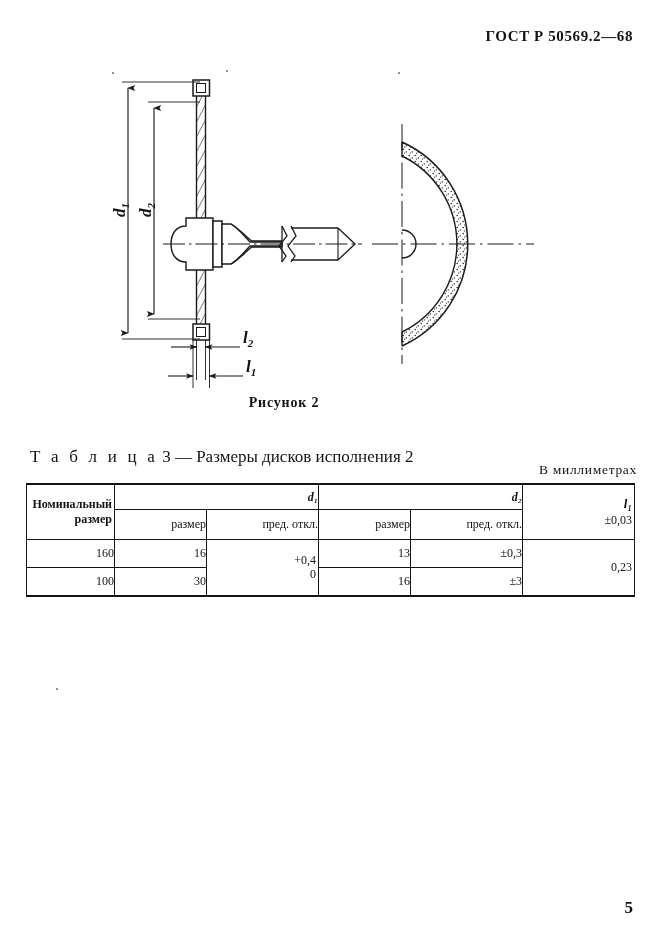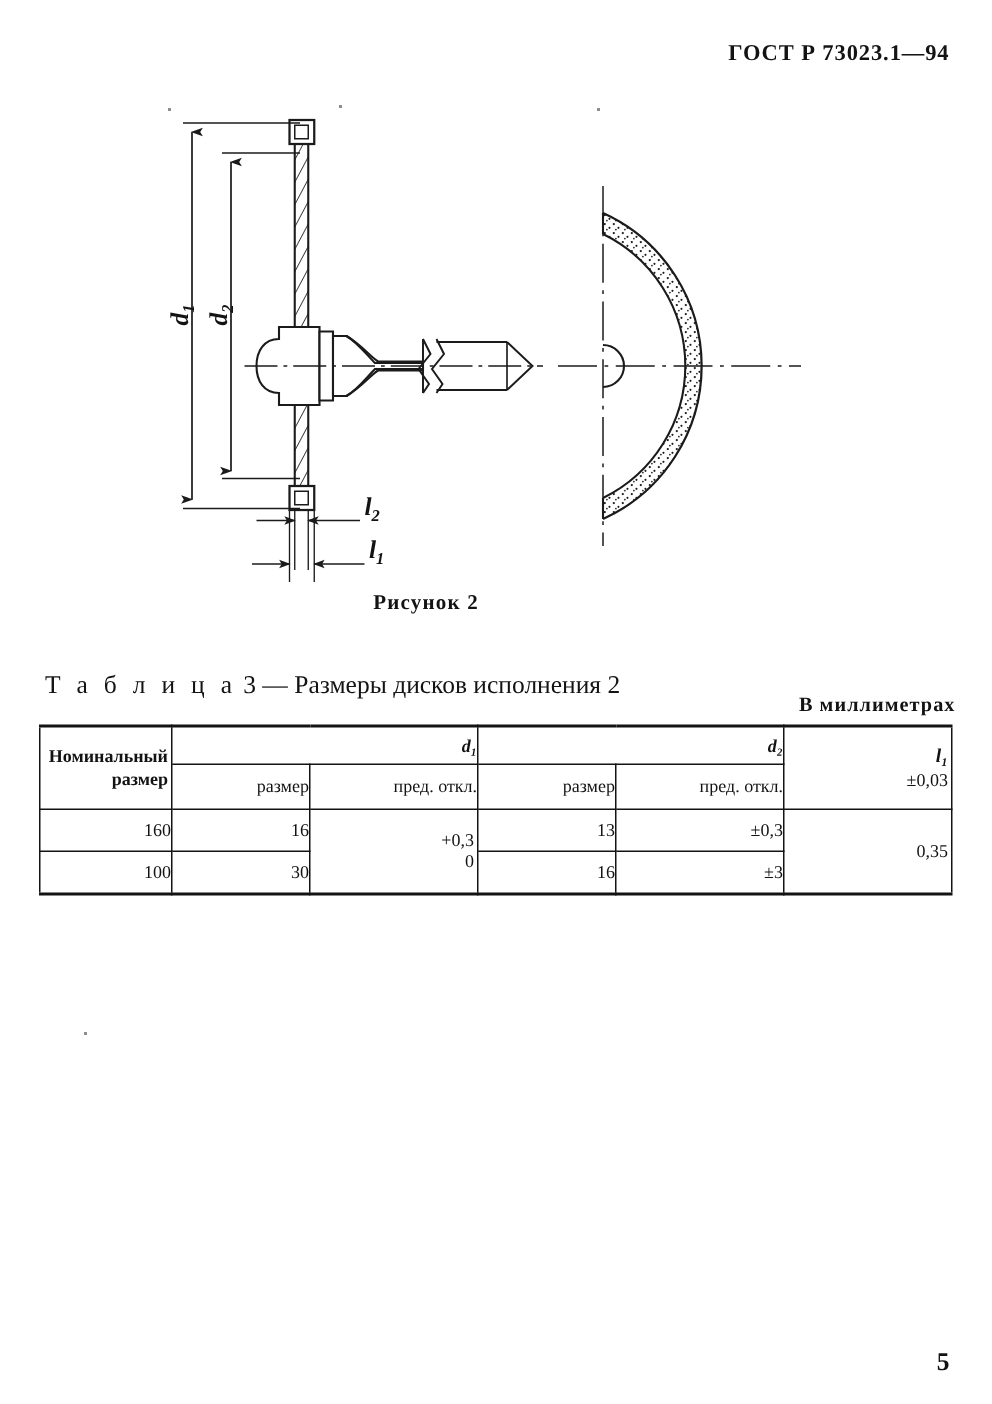--- a/index.html
+++ b/index.html
@@ -59,21 +59,21 @@
     white-space: nowrap;
   }
   .table-caption .sp {
     letter-spacing: 3.2px;
   }
   .units-note {
     position: absolute;
     top: 462px;
     right: 24px;
     font-size: 13.5px;
-    font-weight: bold;
+    font-weight: normal;
     letter-spacing: 0.7px;
     white-space: nowrap;
     text-align: right;
   }
 
   .tbl-wrap {
     position: absolute;
     top: 483px;
     left: 26px;
     width: 608px;
@@ -146,21 +146,21 @@
   .speck {
     position: absolute;
     width: 2px;
     height: 2px;
     background: #8d8d8d;
   }
 </style>
 </head>
 <body>
 
-<div class="page-header">ГОСТ Р 73023.1—94</div>
+<div class="page-header">ГОСТ Р 50569.2—68</div>
 
 <div class="figure-area">
   <svg class="figure-svg" width="661" height="330" viewBox="0 0 661 330">
     <defs>
       <pattern id="stipple" width="6" height="6" patternUnits="userSpaceOnUse">
         <rect width="6" height="6" fill="#ffffff"></rect>
         <circle cx="1.2" cy="1.4" r="0.75" fill="#1b1b1b"></circle>
         <circle cx="4.3" cy="3.9" r="0.7" fill="#1b1b1b"></circle>
         <circle cx="2.6" cy="5.1" r="0.55" fill="#1b1b1b"></circle>
       </pattern>
@@ -327,26 +327,26 @@
         <td class="hdr-sub">размер</td>
         <td class="hdr-sub">пред. откл.</td>
         <td class="hdr-sub">размер</td>
         <td class="hdr-sub">пред. откл.</td>
       </tr>
 
       <tr>
         <td class="data-cell">160</td>
         <td class="data-cell">16</td>
         <td rowspan="2" class="merged-cell">
-          <span>+0,3</span><br>
+          <span>+0,4</span><br>
           <span>0</span>
         </td>
         <td class="data-cell">13</td>
         <td class="data-cell">±0,3</td>
-        <td rowspan="2" class="merged-cell">0,35</td>
+        <td rowspan="2" class="merged-cell">0,23</td>
       </tr>
       <tr>
         <td class="data-cell">100</td>
         <td class="data-cell">30</td>
         <td class="data-cell">16</td>
         <td class="data-cell">±3</td>
       </tr>
     </tbody>
   </table>
 </div>

